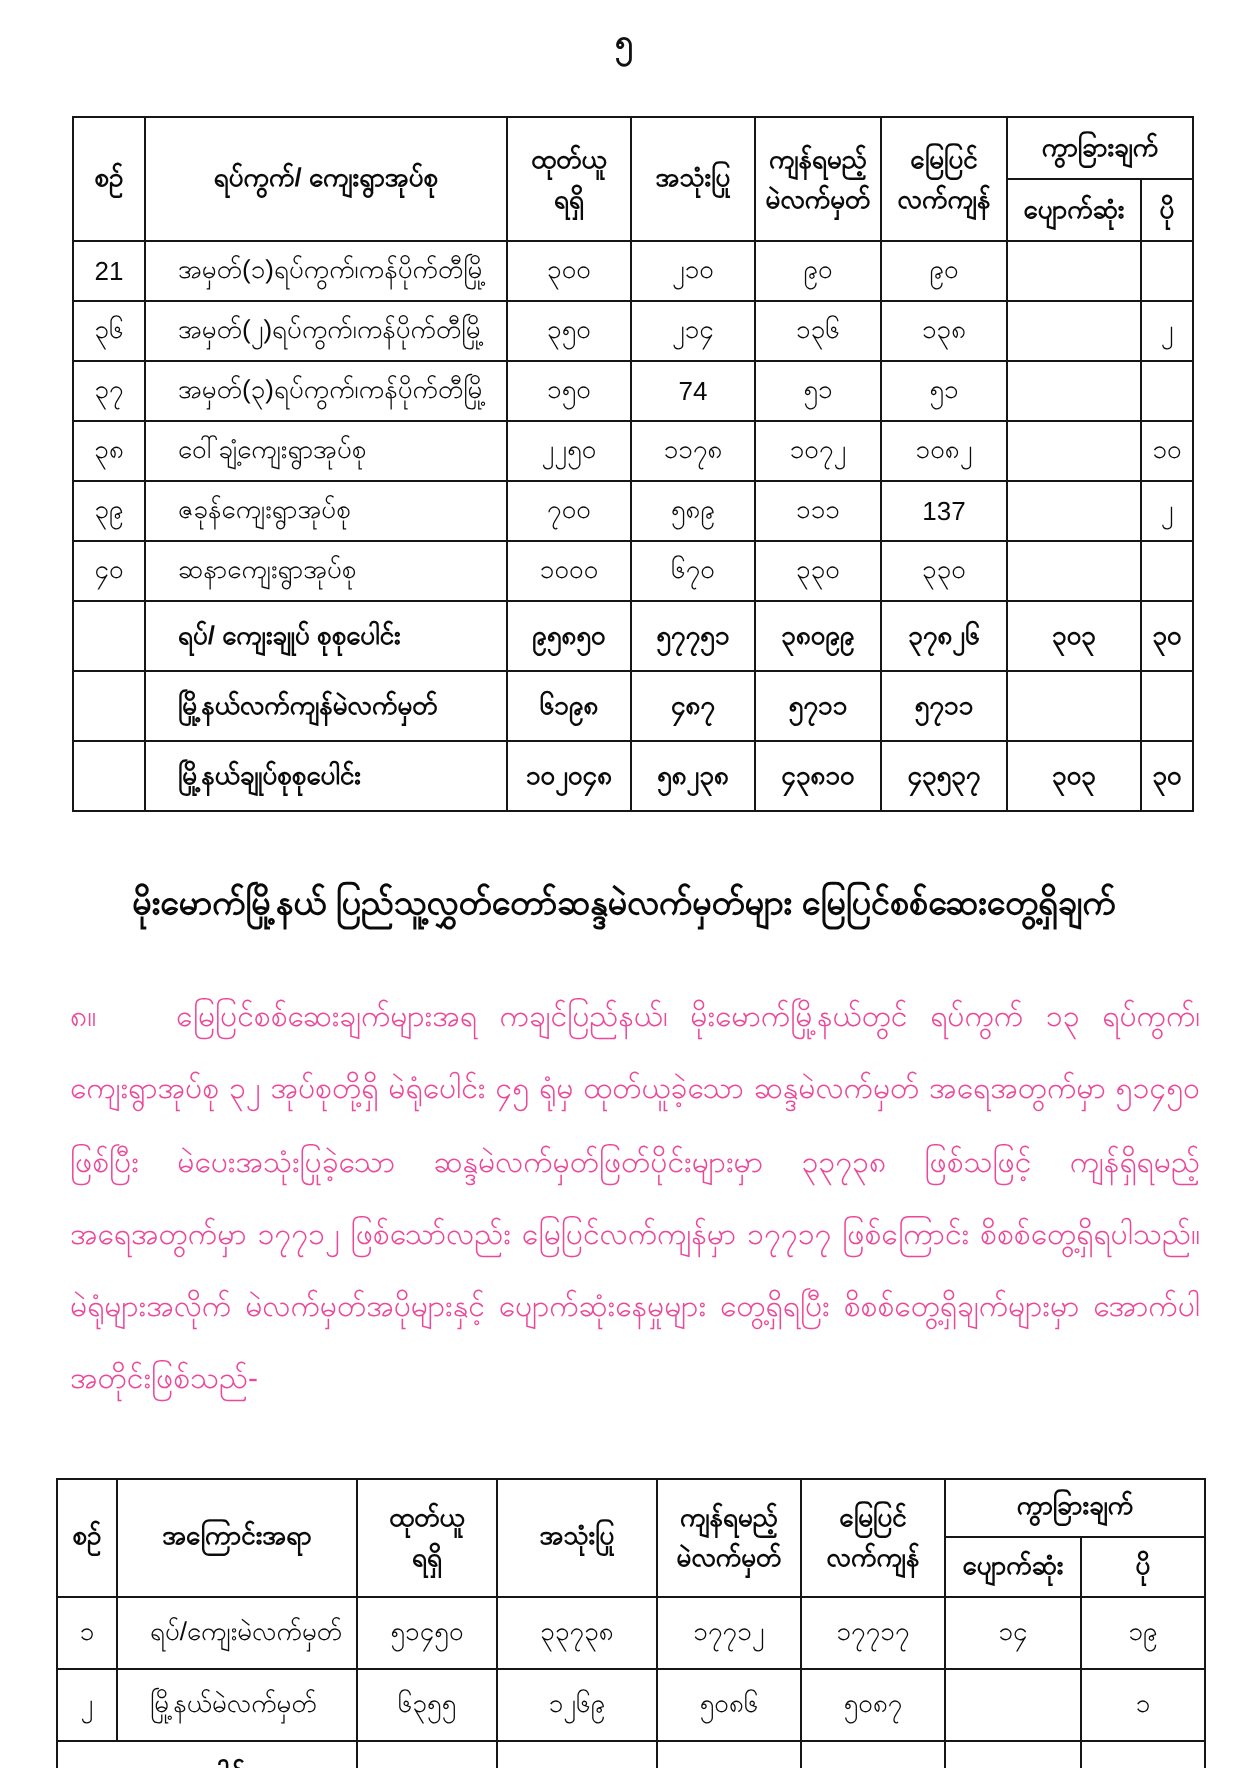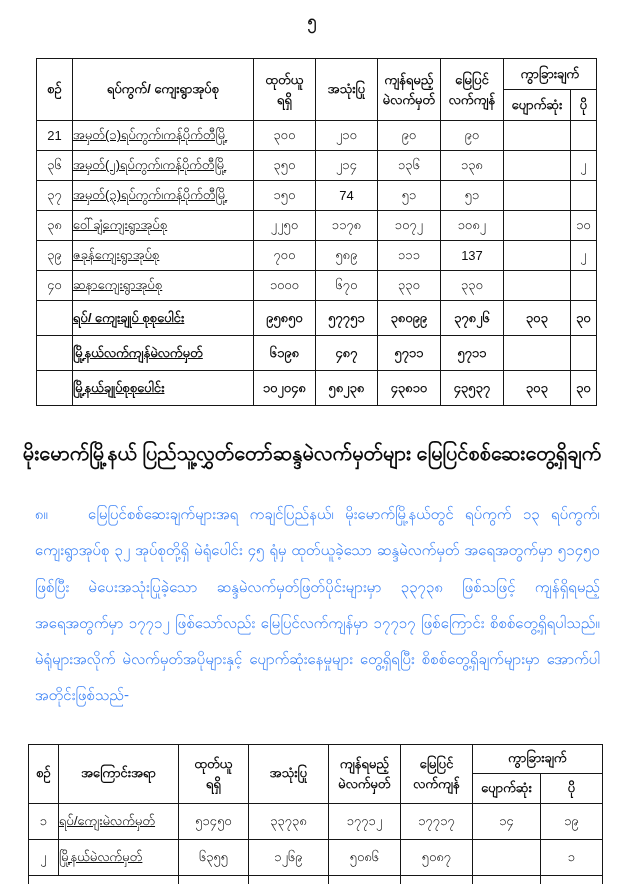--- a/index.html
+++ b/index.html
@@ -20,28 +20,28 @@
     text-align:center;vertical-align:middle;
     padding:0 2px;overflow:hidden;
   }
   th{font-weight:bold;line-height:1.45;}
   .t1{margin:24px 0 0 36px;width:560px;}
   .t1 td{height:29px;}
   .t1 tr.sum td{height:34px;font-weight:bold;margin-top:36px;}
   .t2{margin:30px 0 0 28px;width:574px;}
   .t2 td{height:35px;}
   .t2 tr.total td{font-weight:bold;font-size:14px;}
-  .name-cell{text-align:left;padding-left:0;white-space:nowrap;text-decoration:underline;}
+  .name-cell{text-align:left;padding-left:16px;white-space:nowrap;}
   .hdr2{line-height:1.5;}
   .section-title{
-    margin-top:34px;text-align:center;font-size:20px;font-weight:bold;color:#0a0a0a;
+    margin-top:34px;text-align:center;font-size:17px;font-weight:bold;color:#0a0a0a;
   }
   .para{
     margin:26px 24px 0 35px;
-    font-size:15px;line-height:2.42;text-align:justify;color:#3b82f6;
+    font-size:15px;line-height:2.42;text-align:justify;color:#ec4899;
   }
   .para-number{display:inline-block;width:53px;}
 </style>
 </head>
 <body>
 
 <div class="page">
 
   <div class="page-number">၅</div>
 

